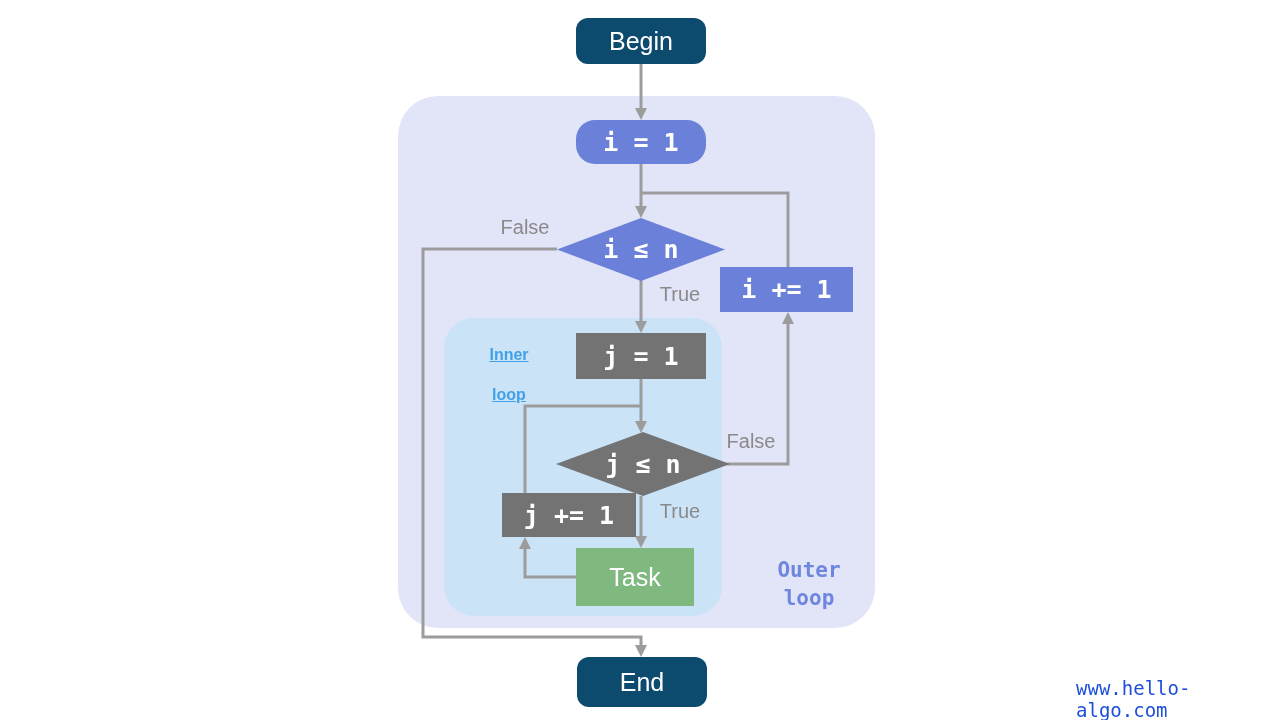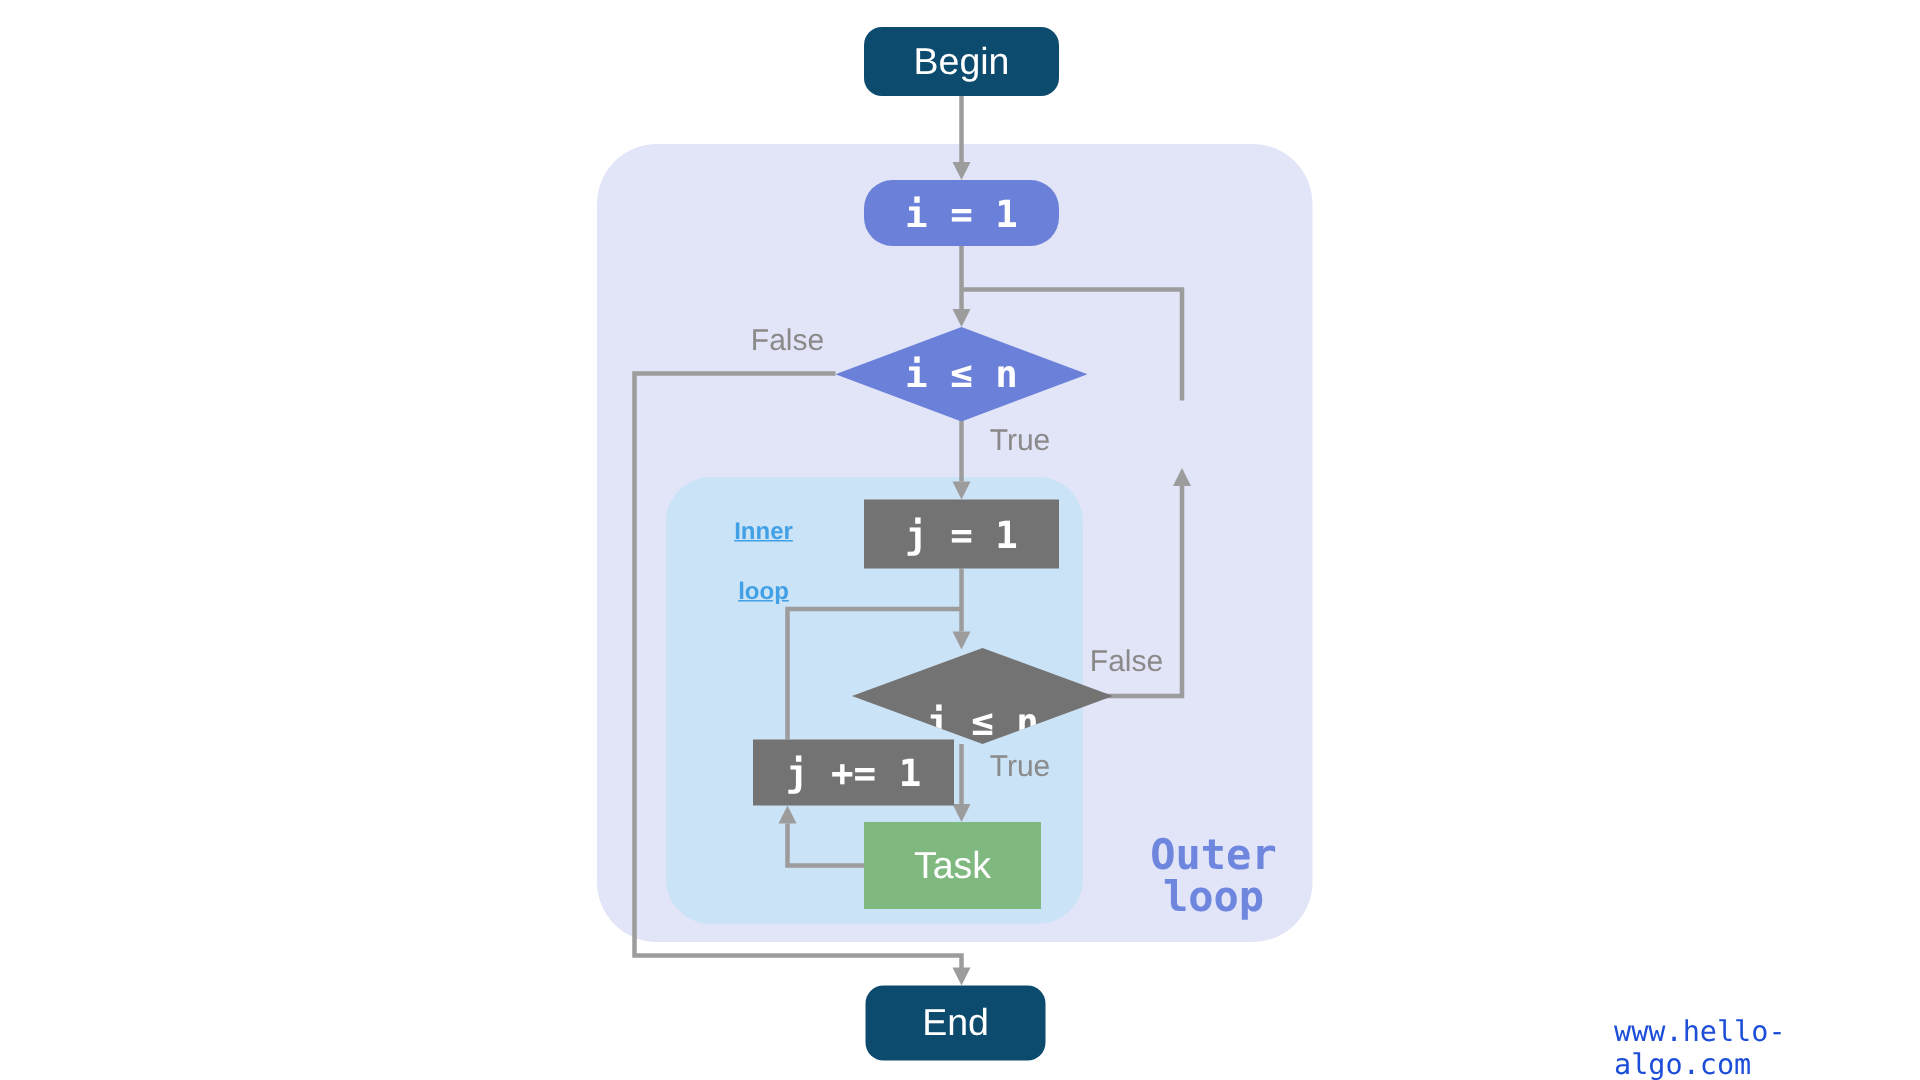--- a/index.html
+++ b/index.html
@@ -32,24 +32,24 @@
   .terminal{background:#0c4a6e;border-radius:12px;}
   .fill-purple{background:#6b80d8;}
   .fill-blue{background:#737373;}
   .fill-green{background:#80b980;}
   .diamond{clip-path:polygon(50% 0,100% 50%,50% 100%,0 50%);}
   .node-begin{left:576px;top:18px;width:130px;height:46px;}
   .node-init-i{left:576px;top:120px;width:130px;height:44px;border-radius:19px;}
   .node-cond-i{left:557px;top:218px;width:168px;height:63px;}
   .node-inc-i{left:720px;top:267px;width:133px;height:45px;}
   .node-init-j{left:576px;top:333px;width:130px;height:46px;}
-  .node-cond-j{left:568px;top:432px;width:174px;height:64px;align-items:flex-end;}
+  .node-cond-j{left:556px;top:432px;width:174px;height:64px;}
   .node-inc-j{left:458px;top:493px;width:134px;height:44px;margin-left:44px;}
   .node-task{left:576px;top:548px;width:118px;height:58px;}
-  .node-end{left:577px;top:657px;width:120px;height:50px;}
+  .node-end{left:577px;top:657px;width:130px;height:50px;}
   .edge-label{
     position:absolute;z-index:4;
     font-family:"Liberation Sans",sans-serif;
     font-weight:normal;font-size:20px;color:#8a8a8a;
     text-align:center;
   }
   .lbl-false-outer{left:492px;top:216px;width:66px;}
   .lbl-true-outer{left:650px;top:283px;width:60px;}
   .lbl-false-inner{left:718px;top:430px;width:66px;}
   .lbl-true-inner{left:650px;top:500px;width:60px;}
@@ -58,21 +58,21 @@
     text-align:center;white-space:pre-line;font-weight:bold;
   }
   .lbl-inner-loop{
     left:459px;top:335px;width:100px;
     font-family:"Liberation Sans",sans-serif;
     font-size:16px;line-height:40px;color:#41a0e6;text-decoration:underline;
   }
   .lbl-outer-loop{
     left:759px;top:556px;width:100px;
     font-family:"DejaVu Sans Mono","Liberation Mono",monospace;
-    font-size:28px;line-height:28px;color:#6e86de;
+    font-size:21px;line-height:28px;color:#6e86de;
   }
   .watermark{
     position:absolute;z-index:4;
     left:1076px;top:677px;
     font-family:"DejaVu Sans Mono","Liberation Mono",monospace;
     font-size:19px;color:#1d4ed8;
   }
 </style>
 </head>
 <body>
@@ -118,20 +118,23 @@
   </div>
 
   <div class="node fill-purple code node-init-i">
     <span>i = 1</span>
   </div>
 
   <div class="node fill-purple code diamond node-cond-i">
     <span>i ≤ n</span>
   </div>
 
+  <div class="node fill-purple code node-inc-i">
+    <span>i += 1</span>
+  </div>
 
   <div class="node fill-blue code node-init-j">
     <span>j = 1</span>
   </div>
 
   <div class="node fill-blue code diamond node-cond-j">
     <span>j ≤ n</span>
   </div>
 
   <div class="node fill-blue code node-inc-j">

